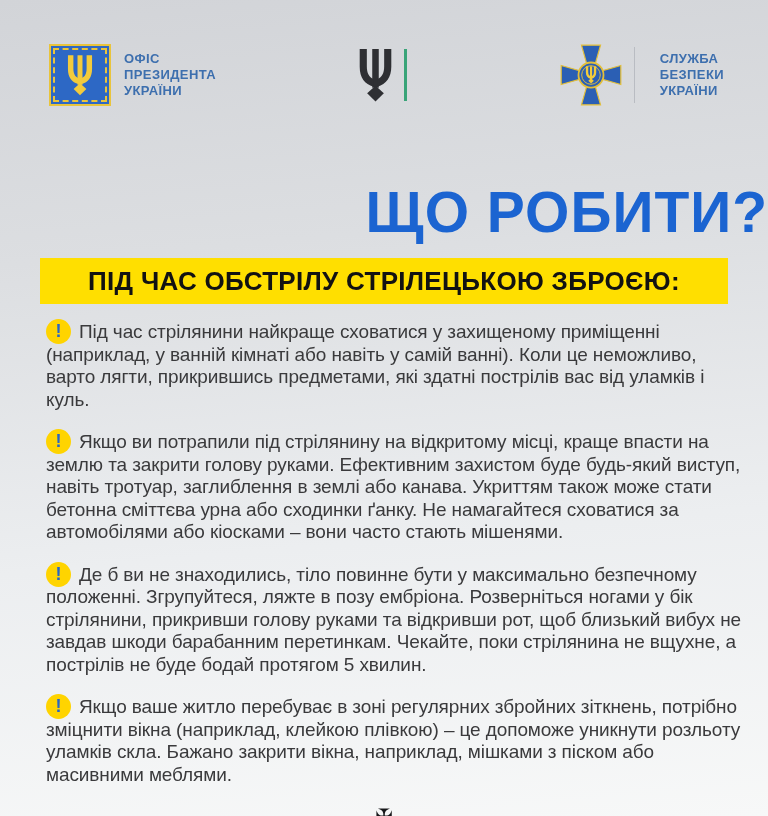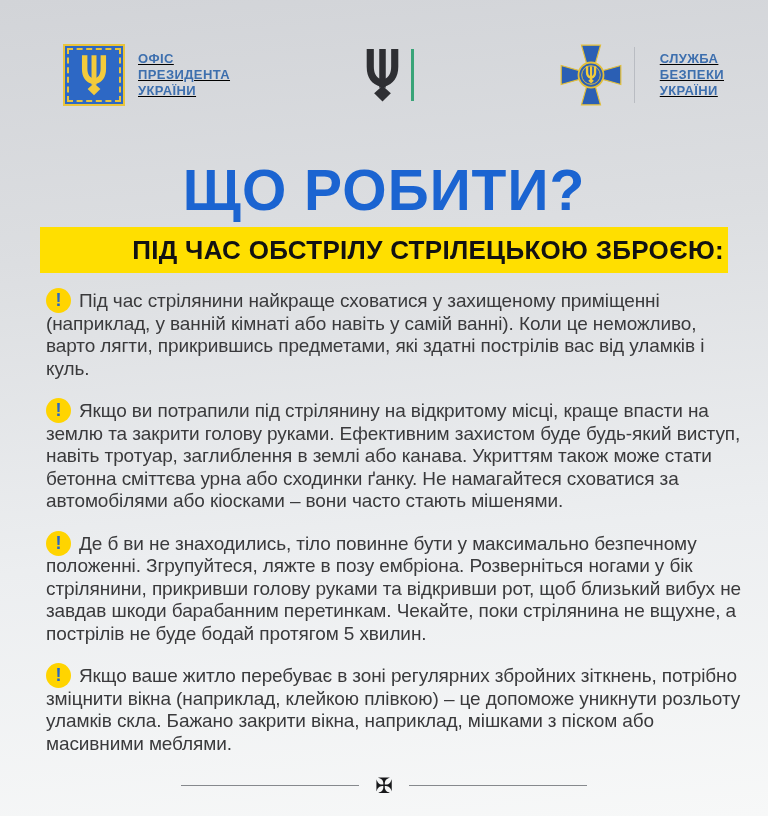--- a/index.html
+++ b/index.html
@@ -9,22 +9,21 @@
   .page {
     position:relative;
     width:768px; height:816px;
     overflow:hidden;
     background:linear-gradient(175deg,#d2d4d8 0%,#dcdee1 30%,#eceef0 65%,#f7f8f8 100%);
   }
 
   
   .logos {
     display:flex; align-items:center; justify-content:space-between;
-    padding:44px 44px 0 63px;
-    text-decoration:underline;
+    padding:44px 44px 0 49px;
   }
   .logo { display:flex; align-items:center; }
 
   .pres-emblem {
     width:62px; height:62px; flex:0 0 62px;
     background:#2d68c5; border:2px solid #e9c43c;
     position:relative; display:flex; align-items:center; justify-content:center;
   }
   .pres-emblem::before {
     content:""; position:absolute; inset:2px;
@@ -39,29 +38,29 @@
   .cab-trident { width:37px; height:53px; }
   .green-bar { width:3px; height:52px; background:#39a478; margin:0 11px 0 10px; }
   .cab-line1 { font-size:21px; line-height:25px; color:#4180ae; font-weight:500; }
   .cab-line2 { font-size:21px; line-height:25px; color:#2ba173; font-weight:bold; }
 
   .sbu-emblem { width:62px; height:62px; }
   .sbu-vline { width:1px; height:56px; background:#b9bcc2; margin:0 12px; }
 
   
   h1 {
-    margin-top:52px; text-align:center;
+    margin-top:74px; text-align:right;
     font-size:57px; line-height:64px; font-weight:800;
     color:#1b64d1; letter-spacing:1px;
   }
   .banner {
-    margin:5px 40px 0;
+    margin:14px 40px 0;
     background:#ffdf00; color:#121212;
     font-size:26px; font-weight:bold; letter-spacing:.3px;
-    text-align:right; padding:8px 4px 7px;
+    text-align:center; padding:8px 4px 7px;
   }
 
   
   main { padding:17px 26px 0 46px; }
   .bullet {
     position:relative;
     font-size:19px; line-height:22.5px; letter-spacing:-0.1px;
     color:#3a3a3c; margin-bottom:20px;
     text-indent:33px;
   }

